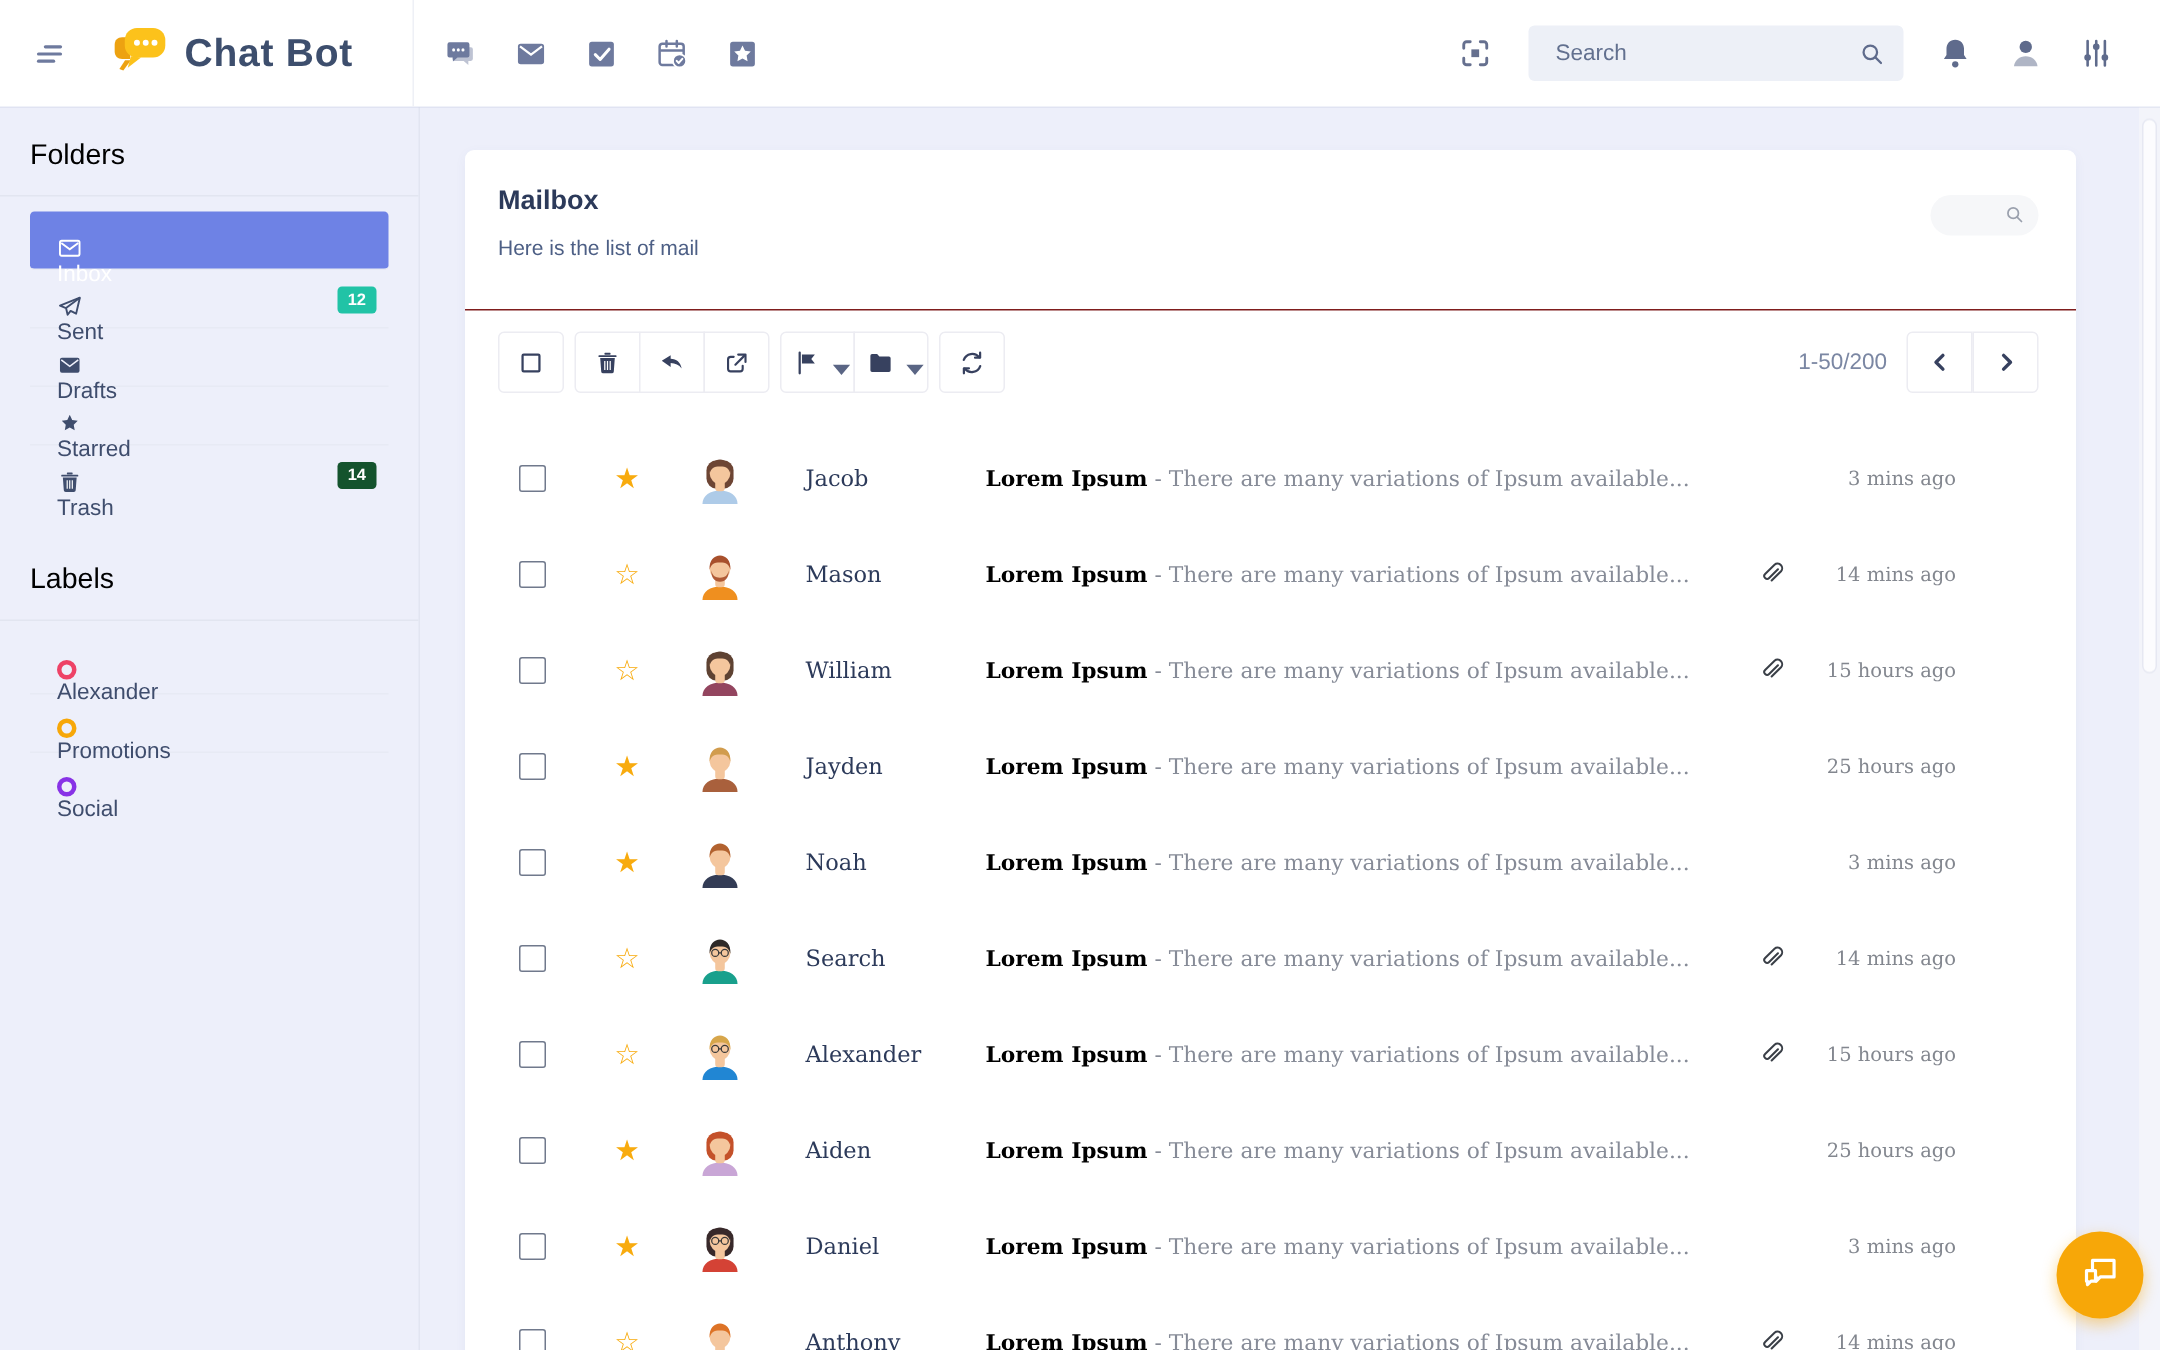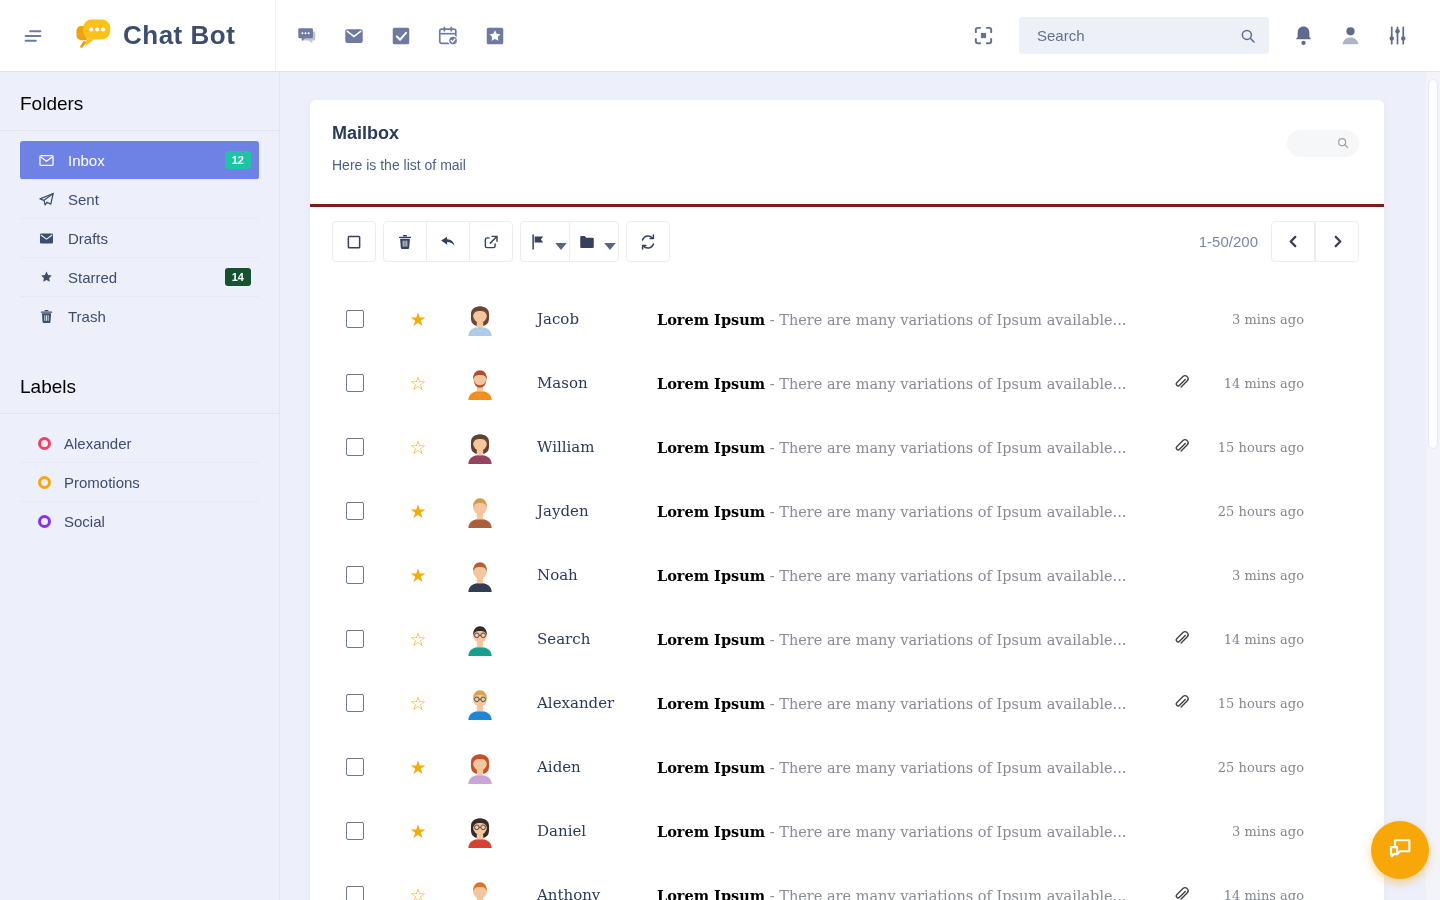--- a/index.html
+++ b/index.html
@@ -21,33 +21,33 @@
   .search-box input::placeholder { color:#62708f; opacity:1; }
   .search-box .mag { width:18px; height:18px; color:#5f6b8c; }
   .fullscreen-btn svg, .bell-btn svg, .user-btn svg, .sliders-btn svg { width:23px; height:23px; }
 
   
   .sidebar { position:fixed; top:71px; left:0; bottom:0; width:280px; background:#edeffa; border-right:1px solid #e2e5f1; z-index:30; }
   .compose-btn { display:block; margin:20px; width:238px; height:41px; background:#1fc1b3; color:#fff; border:none; border-radius:21px; font-size:15px; font-family:inherit; cursor:pointer; }
   .side-heading { font-size:19px; font-weight:500; color:#000000; margin:22px 0 15px 20px; }
   .side-rule { border:none; border-top:1px solid #e2e5f0; margin:0; }
   .side-list { list-style:none; margin:10px 20px 0 20px; }
-  .side-item { display:flex; align-items:center; height:39px; border-bottom:1px solid #e7eaf4; color:#3f4d6d; font-size:15px; cursor:pointer; padding:0 8px 0 18px; }
+  .side-item { display:flex; height:39px; border-bottom:1px solid #e7eaf4; color:#3f4d6d; font-size:15px; cursor:pointer; padding:16px 8px 0 18px;flex-direction:column; }
   .side-item:last-child { border-bottom:none; }
   .side-item .f-icon { width:17px; height:17px; margin-right:13px; color:#3f4d6d; flex:none; }
   .side-item .f-icon svg { width:17px; height:17px; display:block; }
   .side-item.active { background:#6e82e5; border-radius:3px; color:#fff; border-bottom:1px solid #e7eaf4; }
   .side-item.active .f-icon { color:#fff; }
   .f-badge { margin-left:auto; font-size:11px; color:#fff; border-radius:3px; padding:3px 7px; font-weight:bold; }
   .label-ring { width:13px; height:13px; border-radius:50%; border:3px solid; margin-right:13px; flex:none; background:transparent; }
 
   
   .main { position:absolute; left:280px; top:71px; width:1132px; padding:29px 28px 0 30px; }
   .card { background:#fff; border-radius:6px; box-shadow:0 2px 8px rgba(80,95,150,.05); min-height:810px; }
-  .card-header { display:flex; align-items:flex-start; justify-content:space-between; padding:23px 25px 0 22px; height:107px; border-bottom:3px solid #7f1d1d; }
+  .card-header { display:flex; align-items:flex-start; justify-content:space-between; padding:23px 25px 0 22px; height:107px; border-bottom:1px solid #7f1d1d; }
   .card-title { font-size:18px; font-weight:600; color:#2c3a5a; }
   .card-subtitle { font-size:14px; color:#4d5f85; margin-top:13px; }
   .mini-search { width:72px; height:27px; background:#f6f7f9; border-radius:14px; display:flex; align-items:center; justify-content:flex-end; padding:0 9px; margin-top:7px; }
   .mini-search input { width:40px; border:none; background:transparent; outline:none; }
   .mini-search .mag { width:15px; height:15px; color:#9aa0ad; }
 
   
   .toolbar { display:flex; align-items:center; padding:14px 25px 10px 22px; }
   .tb-group { display:flex; margin-right:7px; }
   .tb-btn { min-width:44px; height:41px; background:#fff; border:1px solid #ececf2; display:flex; align-items:center; justify-content:center; gap:5px; color:#37415f; cursor:pointer; padding:0 8px; }

